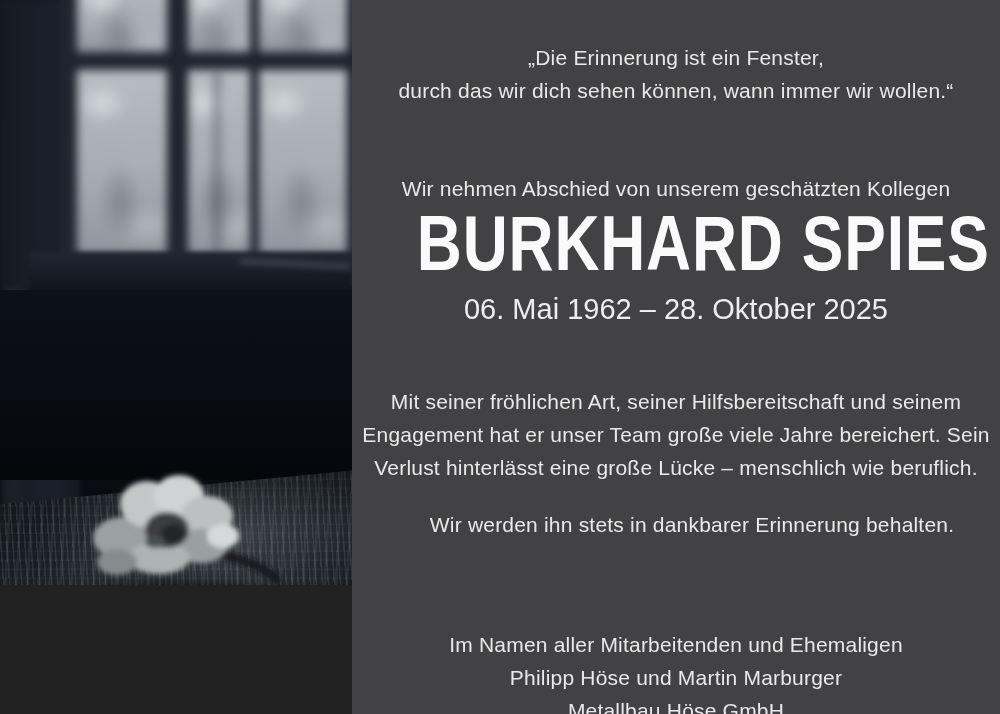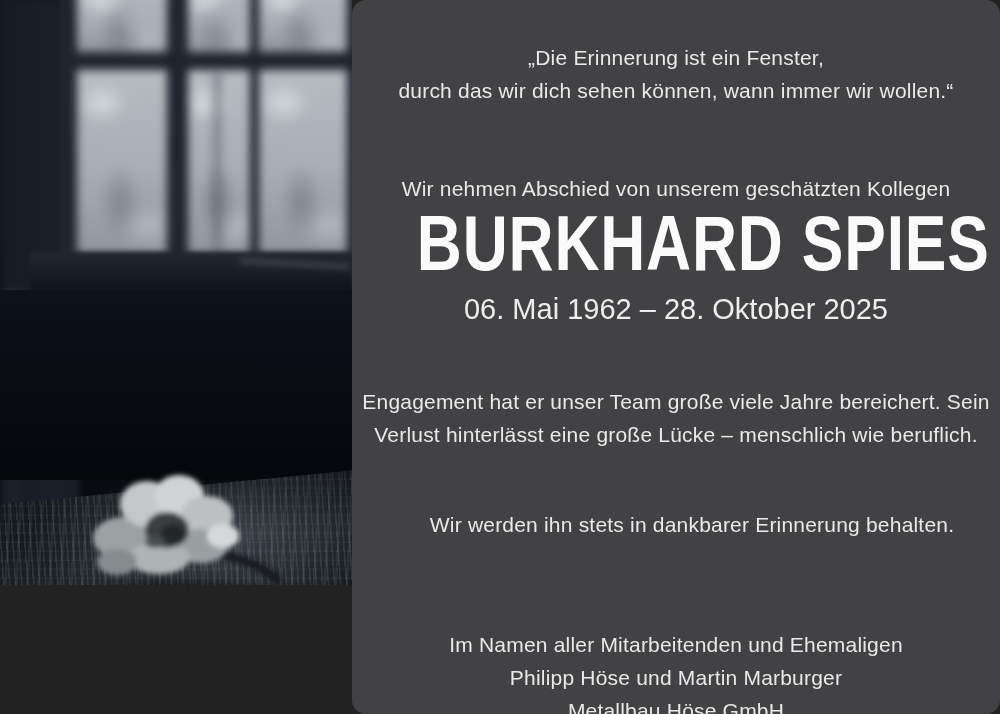--- a/index.html
+++ b/index.html
@@ -78,21 +78,20 @@
       radial-gradient(240px 180px at 8% 100%, rgba(0,0,0,0.55) 0%, rgba(0,0,0,0) 70%),
       radial-gradient(220px 160px at 100% 100%, rgba(0,0,0,0.45) 0%, rgba(0,0,0,0) 70%),
       linear-gradient(180deg, rgba(0,0,0,0.35) 0%, rgba(0,0,0,0) 28%);
   }
   .flower-svg{position:absolute;left:55px;top:438px;}
   .logo-svg{position:absolute;left:84px;top:616px;}
   
   .panel{
     position:relative;flex:1;height:714px;background:#424244;color:#ebebeb;
     text-align:center;
-    border-radius:14px;
   }
   .panel .block{position:absolute;left:0;width:100%;}
   .body-text{font-size:21px;line-height:33px;letter-spacing:0.2px;color:#e9e9e9;}
   .quote{top:41px;}
   .intro{top:164px;margin-top:8px;}
   .name{
     top:202px;font-size:78px;line-height:82px;font-weight:bold;color:#fafafa;
     letter-spacing:1px;transform:scaleX(0.80);transform-origin:50% 50%;white-space:nowrap;
   }
   .dates{top:294px;font-size:29px;line-height:30px;color:#ededed;}
@@ -171,20 +170,21 @@
       <div>durch das wir dich sehen können, wann immer wir wollen.“</div>
     </div>
 
     <div class="block intro body-text">Wir nehmen Abschied von unserem geschätzten Kollegen</div>
 
     <div class="block name">BURKHARD SPIES</div>
 
     <div class="block dates">06. Mai 1962 – 28. Oktober 2025</div>
 
     <div class="block tribute body-text">
+      <div>Mit seiner fröhlichen Art, seiner Hilfsbereitschaft und seinem</div>
       <div>Engagement hat er unser Team große viele Jahre bereichert. Sein</div>
       <div>Verlust hinterlässt eine große Lücke – menschlich wie beruflich.</div>
     </div>
 
     <div class="block remembrance body-text">
       <div>Wir werden ihn stets in dankbarer Erinnerung behalten.</div>
     </div>
 
     <div class="block signature body-text">
       <div>Im Namen aller Mitarbeitenden und Ehemaligen</div>

